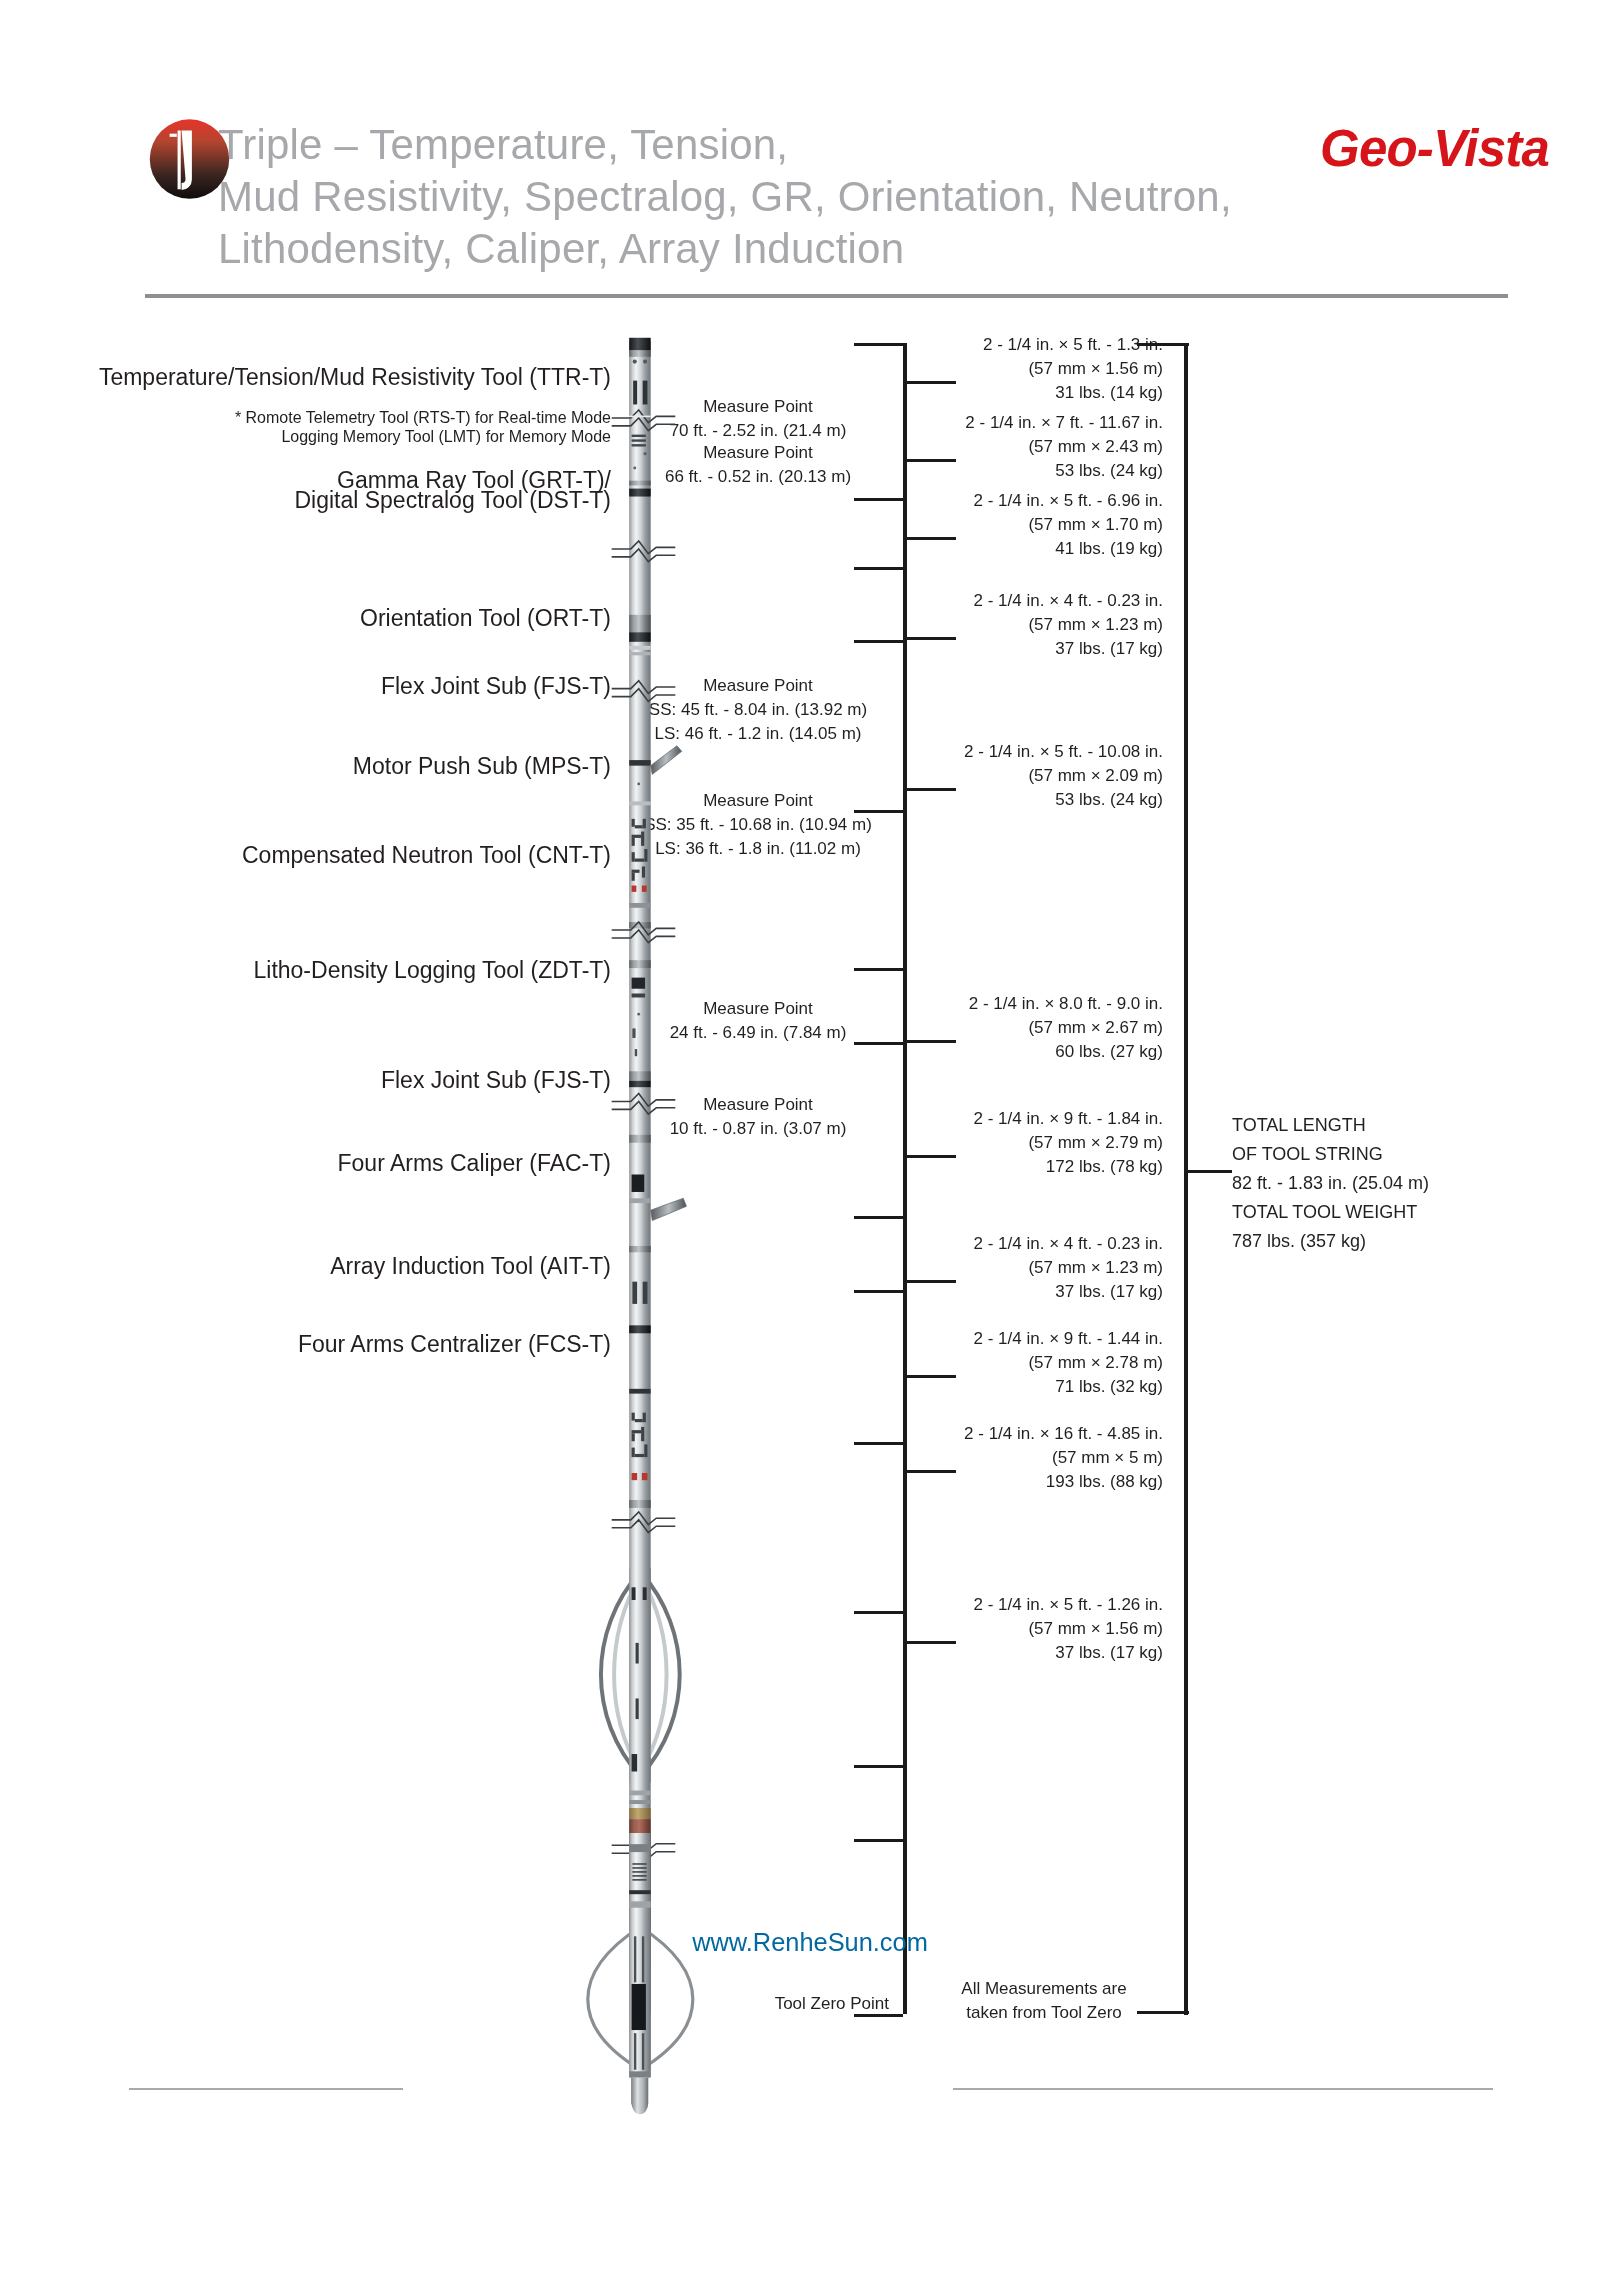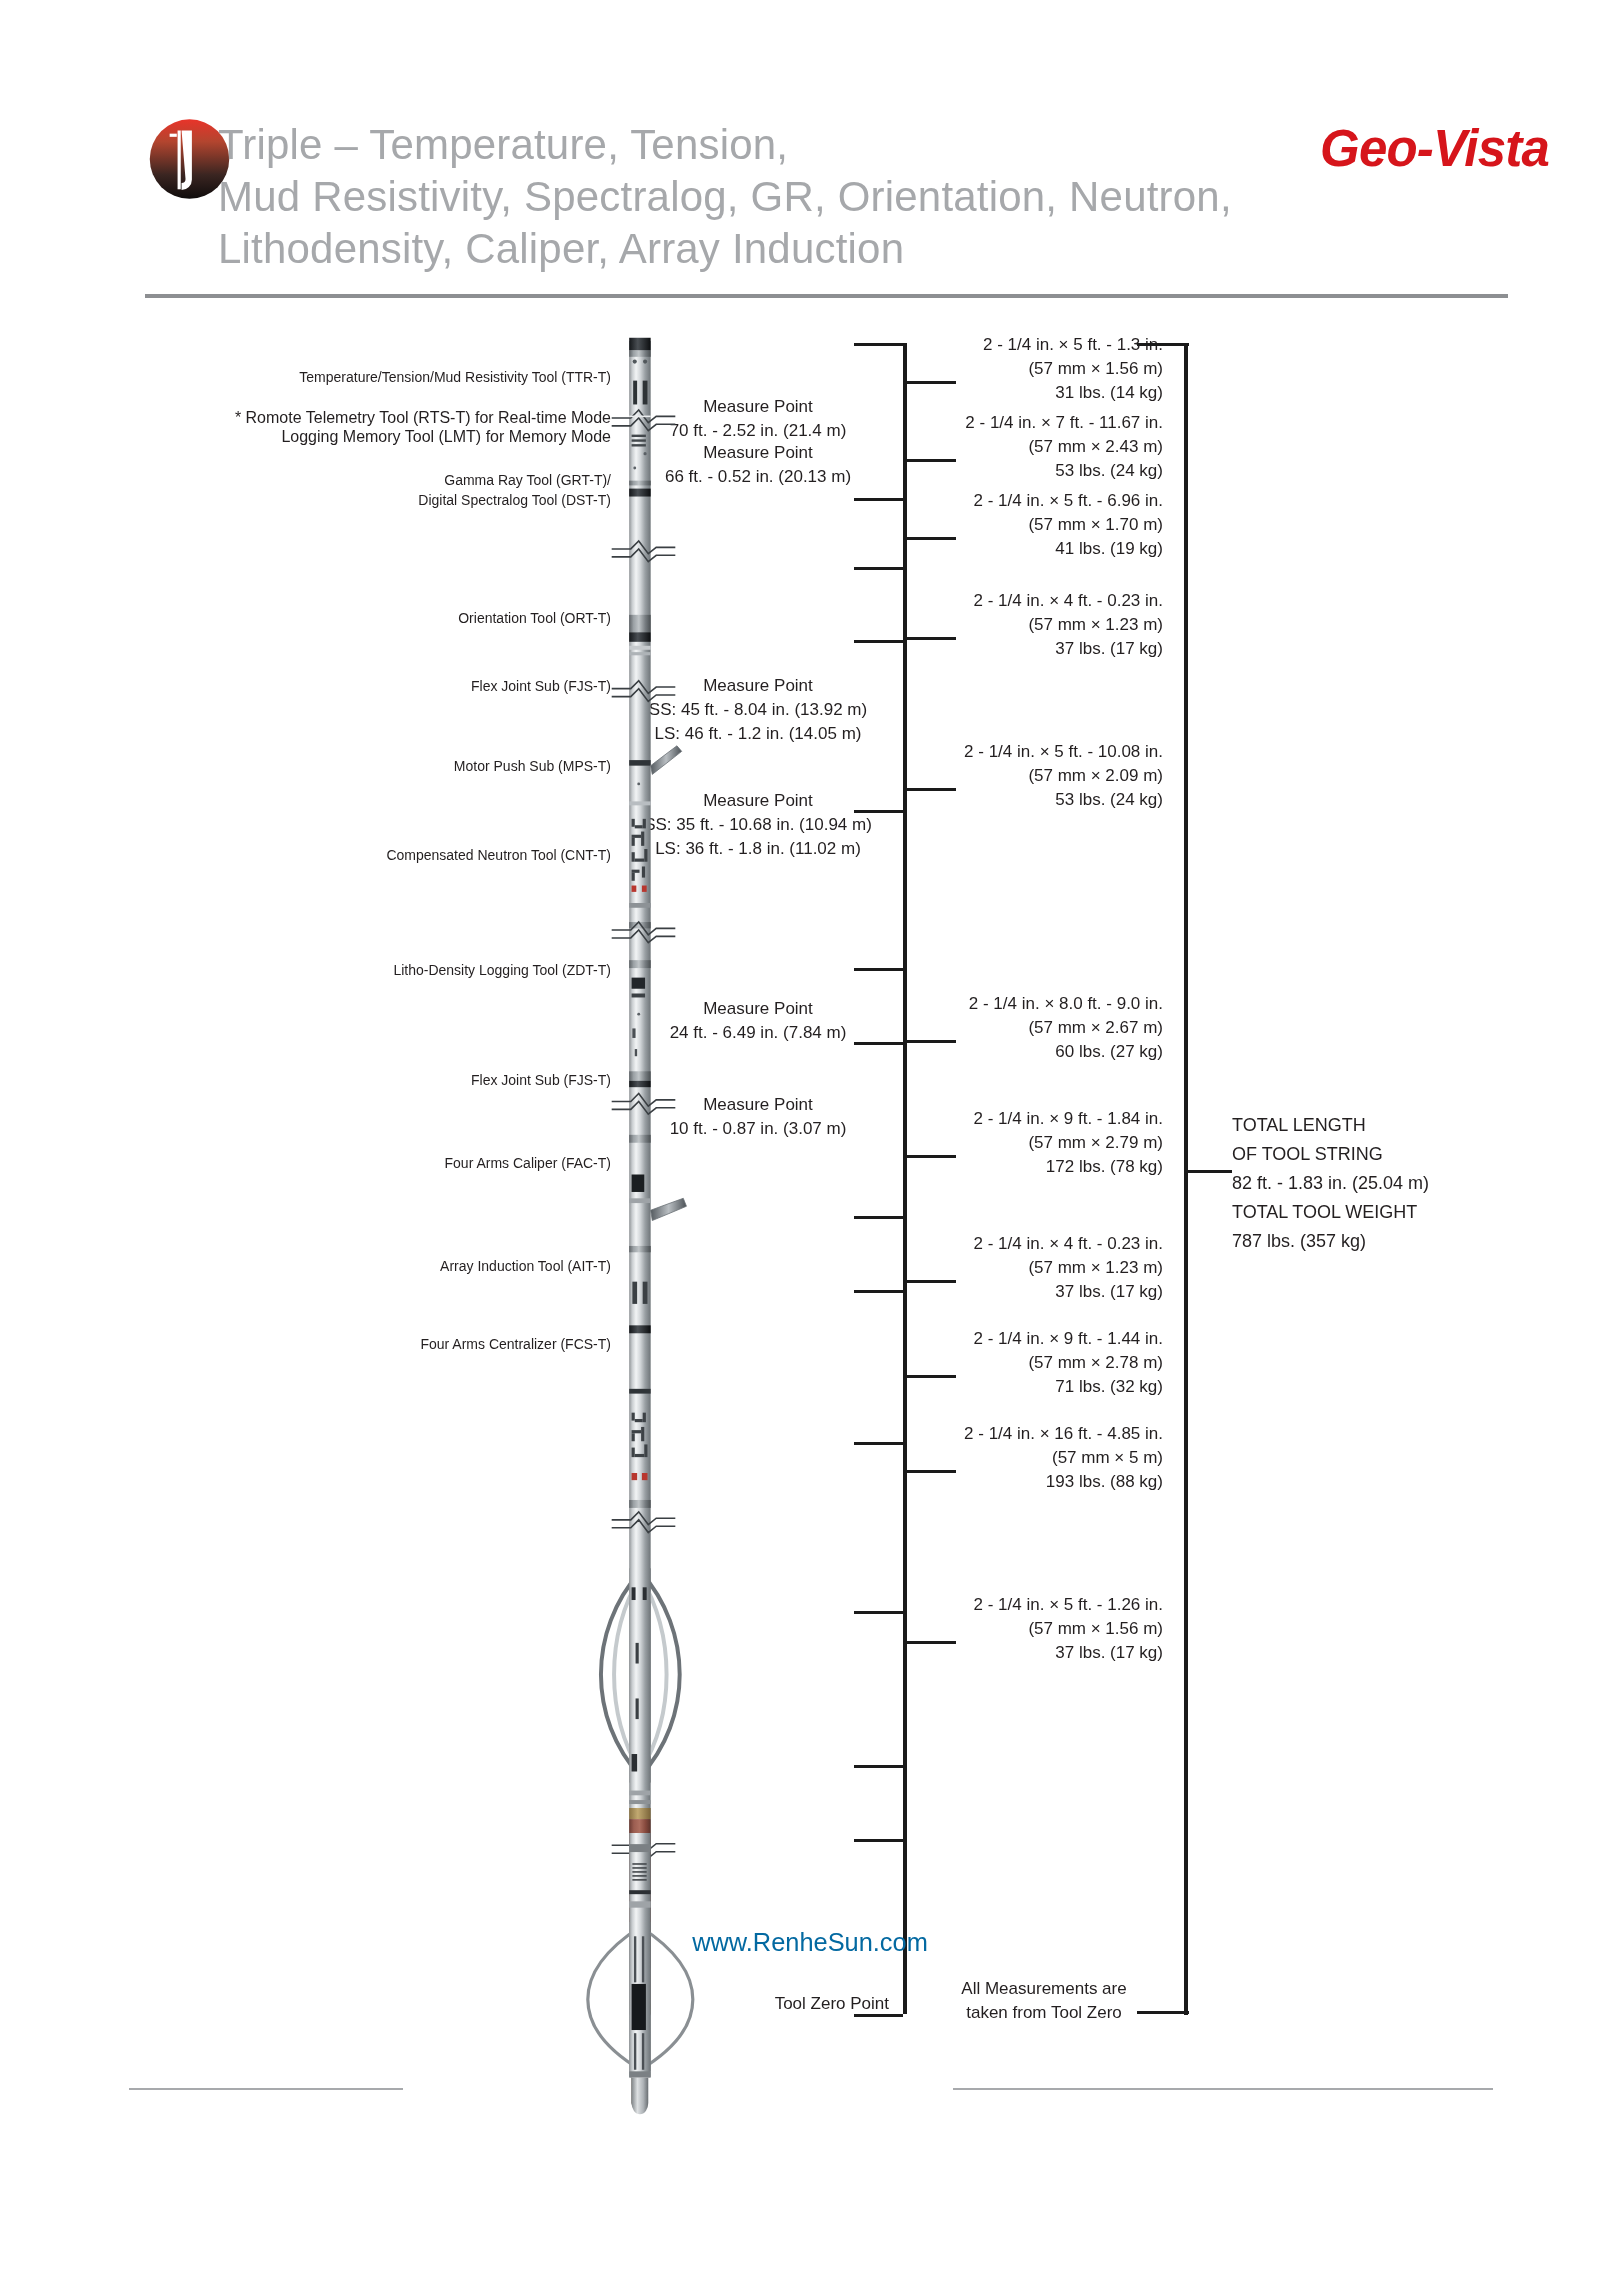--- a/index.html
+++ b/index.html
@@ -23,21 +23,21 @@
     padding-right:87px;box-sizing:border-box;
   }
   #brand .brand-text{
     font-size:51px;font-weight:bold;font-style:italic;color:#d6151b;
     letter-spacing:-0.8px;white-space:nowrap;
   }
   #header-rule{left:129px;top:294px;width:1363px;height:4px;background:#8d8f92;}
 
   
   .lbl{
-    font-size:14px;line-height:21.4px;color:#231f20;white-space:nowrap;
+    font-size:23px;line-height:21.4px;color:#231f20;white-space:nowrap;
   }
   #left-col{left:119px;top:333px;width:492px;}
   .left-label{position:absolute;right:0;text-align:right;}
   .left-label.small{font-size:16px;line-height:20px;}
 
   #mp-col{left:627px;top:333px;width:262px;}
   .mp{position:absolute;width:262px;text-align:center;font-size:17px;line-height:24px;}
   .mp .ttl{display:block;}
   .mp .val{display:block;}
 

